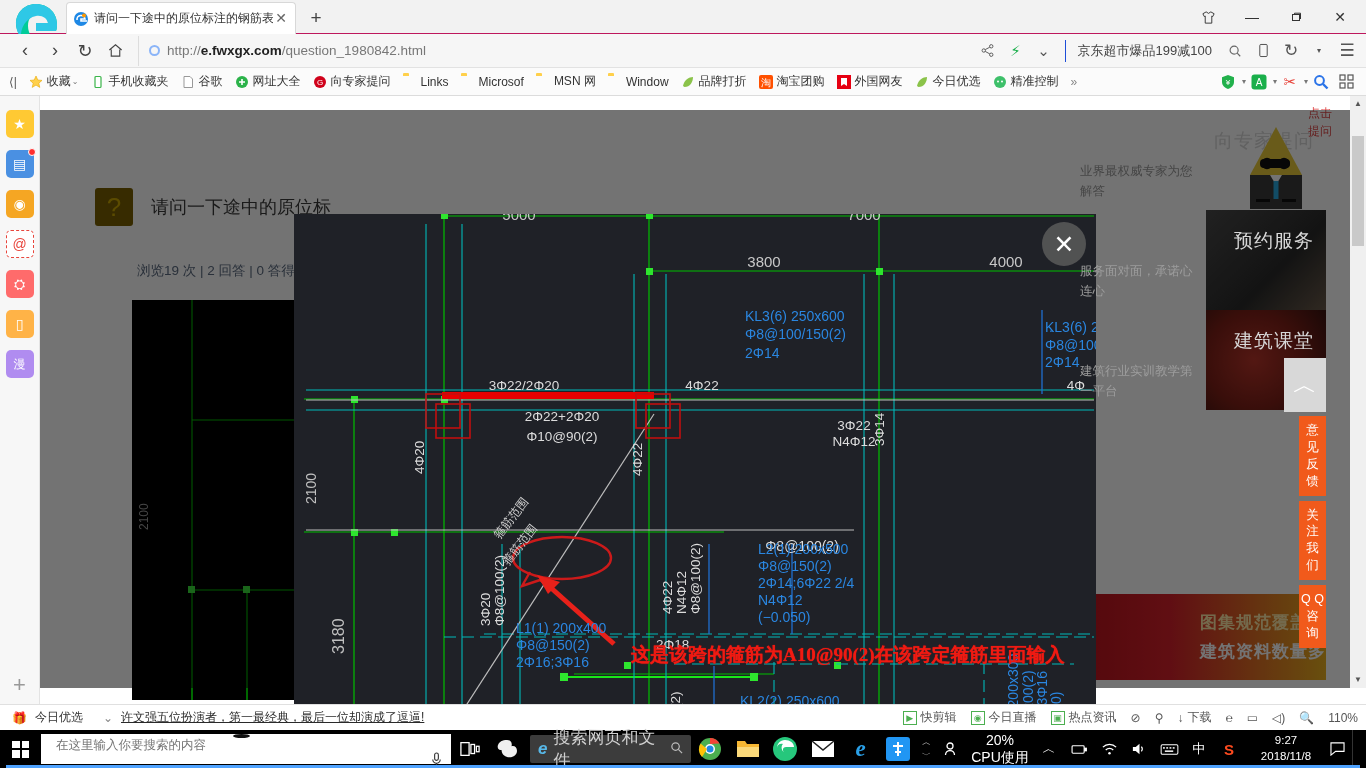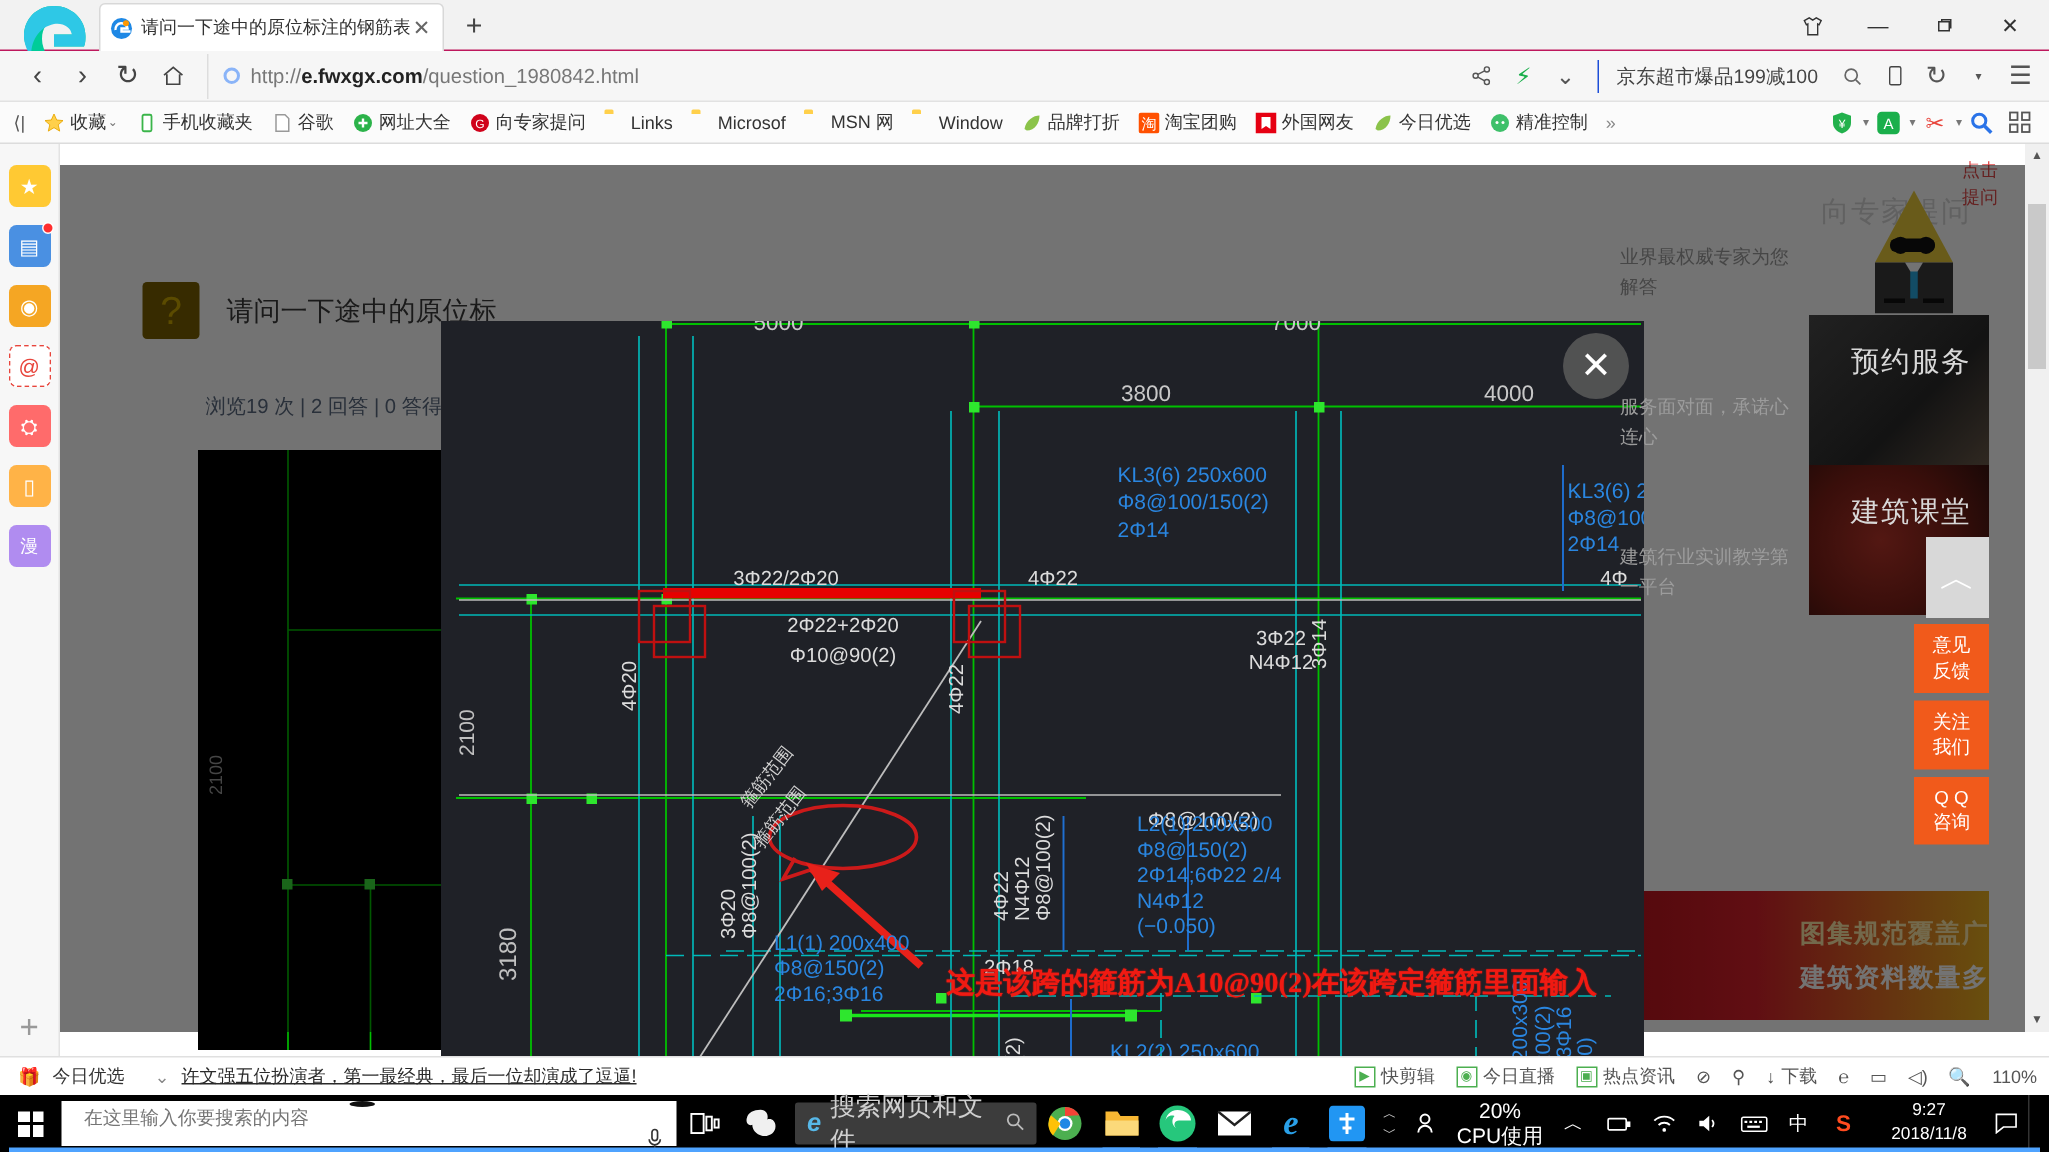--- a/index.html
+++ b/index.html
@@ -136,21 +136,21 @@
   .banner { position:absolute; right:24px; top:498px; width:260px; height:86px;
             background:linear-gradient(90deg,#b5121b 0%,#d6202a 40%,#e8b020 100%);
             display:flex; flex-direction:column; justify-content:center; align-items:flex-end; }
   .banner-l1 { font-size:17px; color:#ffe9a8; font-weight:700; letter-spacing:1px; }
   .banner-l2 { font-size:17px; color:#fff; font-weight:700; letter-spacing:1px; margin-top:6px; }
 
   
   .fab-top { position:absolute; right:40px; top:262px; width:42px; height:54px;
              background:#d8d8d8; display:flex; align-items:center; justify-content:center;
              color:#fff; font-size:24px; cursor:pointer; }
-  .fabs { position:absolute; right:40px; top:320px; width:50px;margin-left:12px; }
+  .fabs { position:absolute; right:40px; top:320px; width:27px;margin-left:12px; }
   .fab { background:#f15a1b; color:#fff; font-size:12.5px; text-align:center; line-height:1.35;
          padding:6px 2px; margin-bottom:5px; cursor:pointer; }
 
   
   .modal { position:absolute; left:294px; top:118px; width:802px; height:556px;
            background:#1f2127; overflow:hidden; border:0; }
   .modal-close { position:absolute; right:10px; top:8px; width:44px; height:44px; border-radius:50%;
                  background:rgba(90,90,90,0.85); color:#fff; font-size:25px;
                  display:flex; align-items:center; justify-content:center; cursor:pointer; z-index:40; }
   .cad { position:absolute; left:0; top:0; width:802px; height:556px; }

